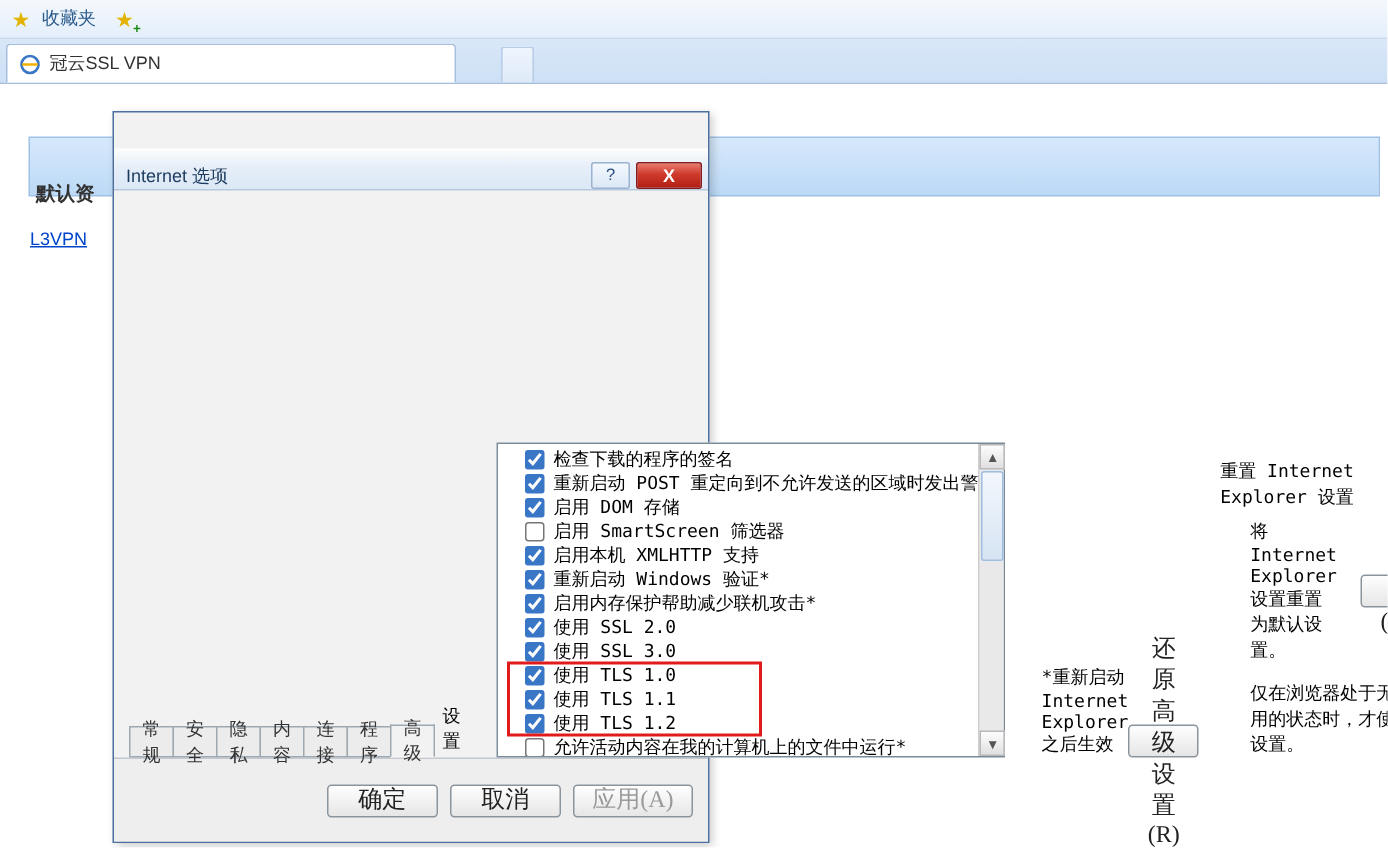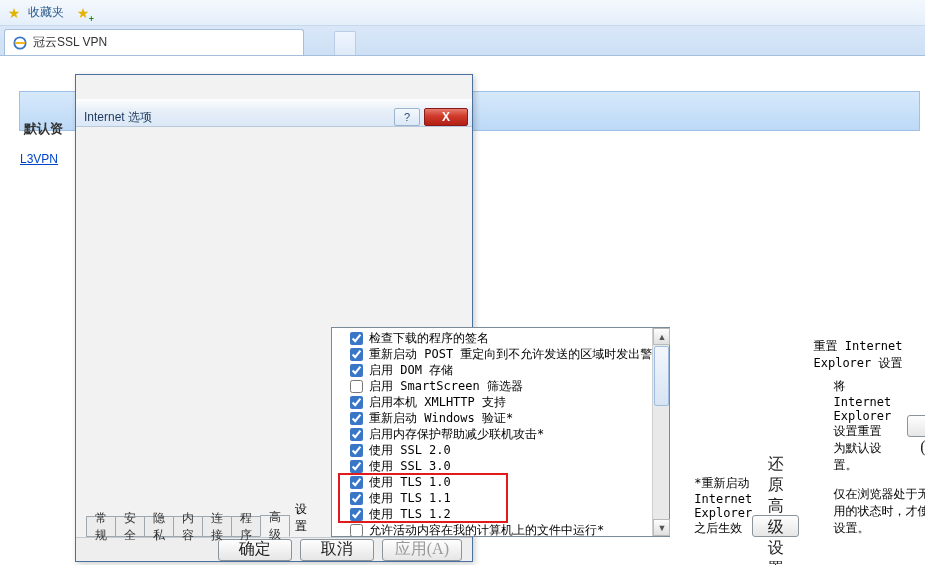--- a/index.html
+++ b/index.html
@@ -246,21 +246,21 @@
   .reset-row {
     display:flex; align-items:center;
     margin:6px 0 0 20px; gap:16px;
     font-family: "SimSun", monospace;
   }
   .reset-note {
     margin:12px 0 0 20px;
     font-family: Liberation Serif, serif;
   }
   .dlg-footer {
-    height:24px;
+    height:56px;
     border-top:1px solid #c3c9cf;
     background:#eeeeee;
     display:flex; align-items:center; justify-content:flex-end;
     padding:0 10px; gap:8px;
   }
   .dlg-footer .btn { min-width:74px; justify-content:center; }
 </style>
 </head>
 <body>
 

